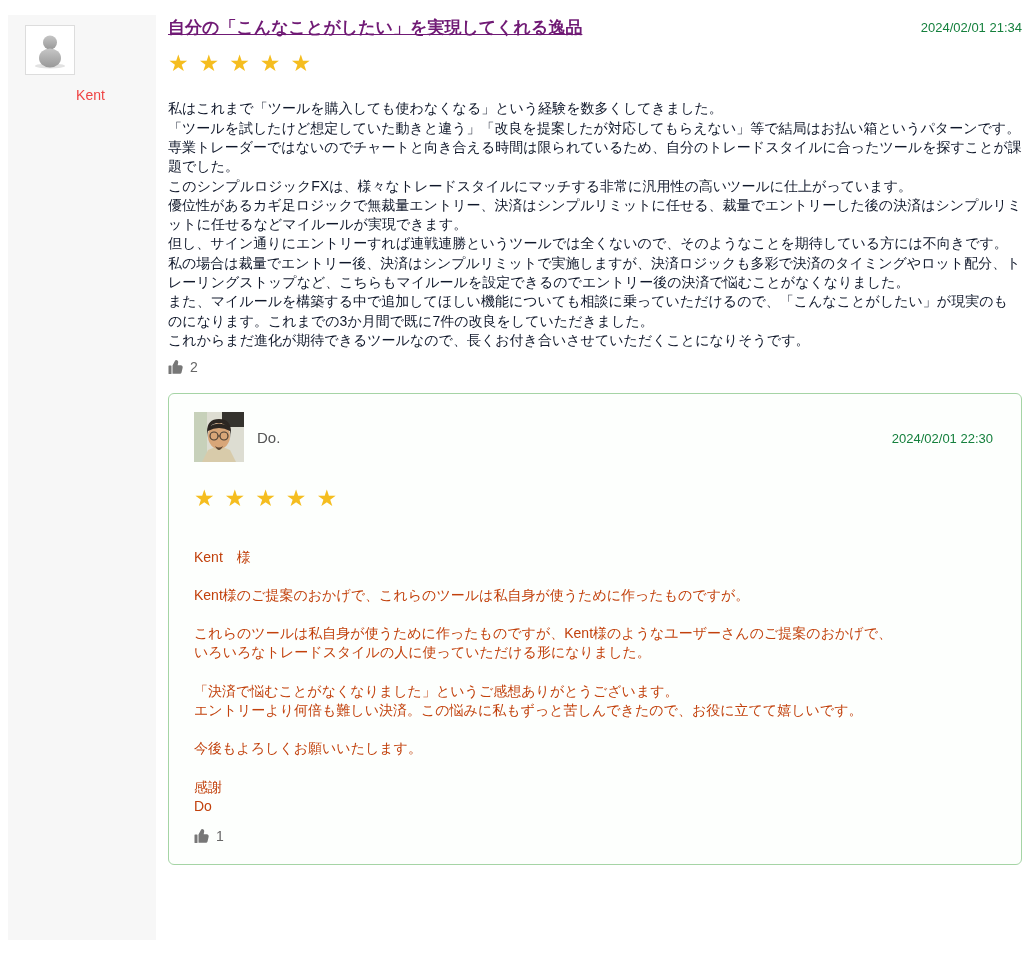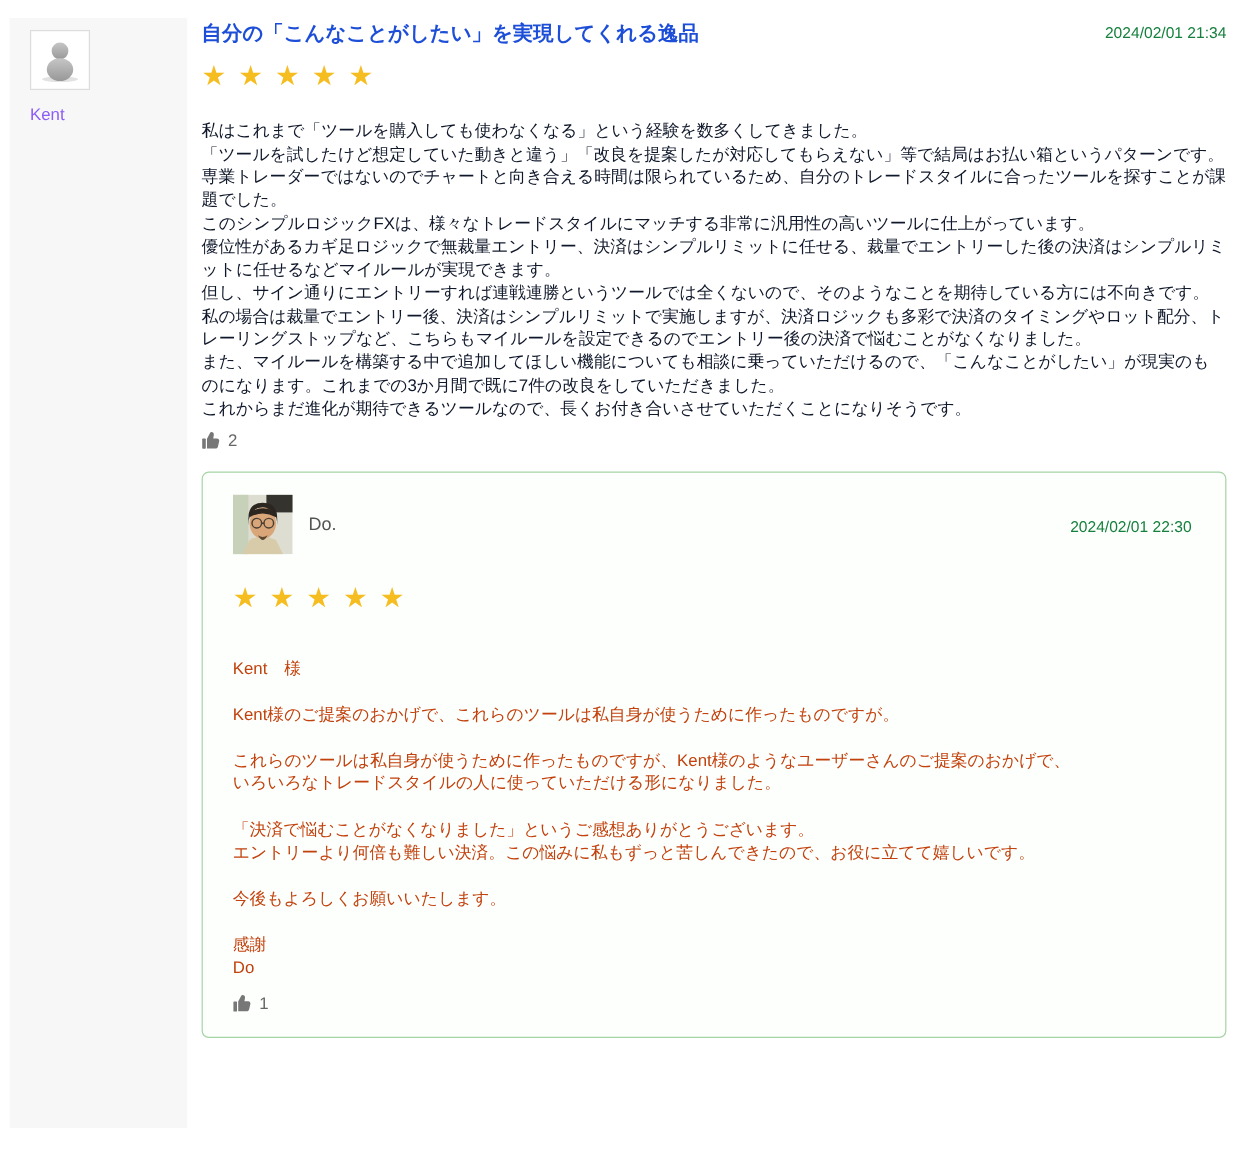--- a/index.html
+++ b/index.html
@@ -17,26 +17,26 @@
     width: 148px; min-width: 148px;
     background: #f7f7f7;
     min-height: 925px;
     padding: 10px 0 0 17px;
   }
   .avatar-box {
     width: 50px; height: 50px;
     background: #ffffff;
     border: 1px solid #ddd;
   }
-  .reviewer-name { margin-top: 12px; font-size: 14px; color: #8b5cf6; }
+  .reviewer-name { margin-top: 12px; font-size: 14px; color: #ef4444; text-align: center; }
 
   
   .main { flex: 1; margin-left: 12px; padding-top: 2px; }
   .header-row { display: flex; align-items: flex-start; }
-  .review-title { font-size: 17px; font-weight: bold; color: #1d4ed8; line-height: 1.3; }
+  .review-title { font-size: 17px; font-weight: bold; color: #701a75; line-height: 1.3; text-decoration: underline; }
   .timestamp { margin-left: auto; font-size: 13px; color: #15803d; white-space: nowrap; padding-top: 3px; }
 
   .stars {
     margin-top: 12px;
     font-size: 23px;
     letter-spacing: 10px;
     line-height: 1.1;
     user-select: none;
   }
   .review-body {

